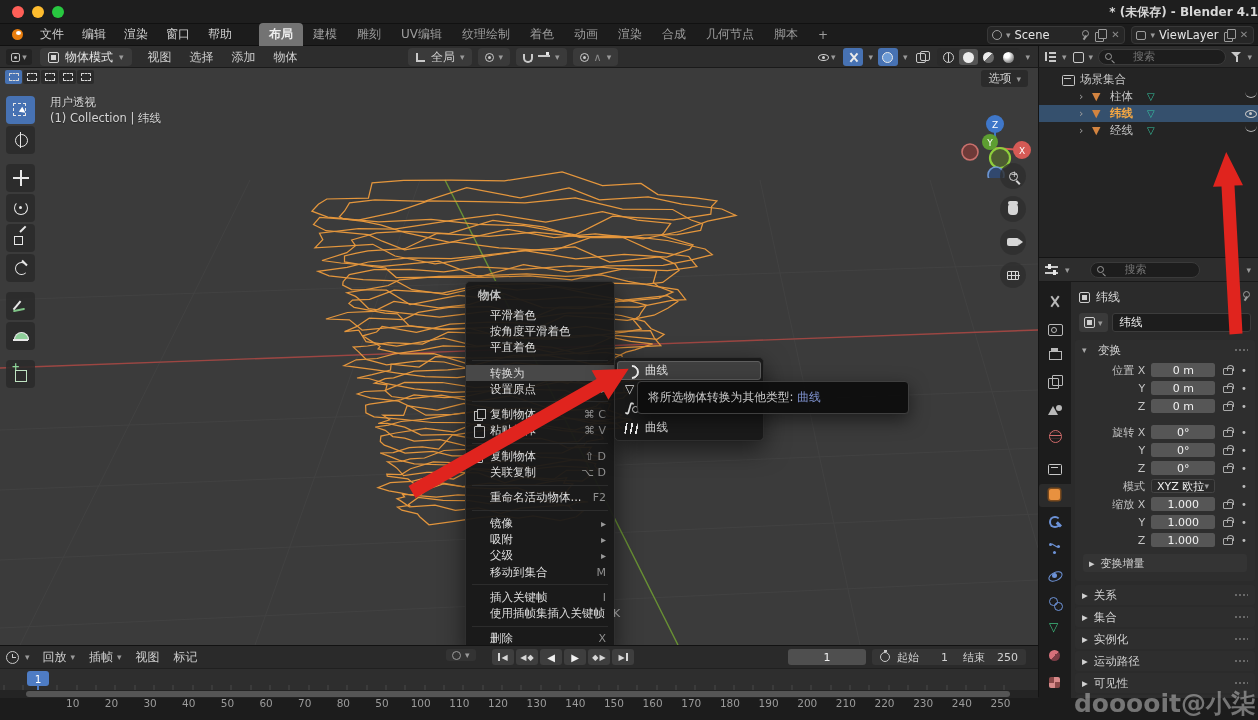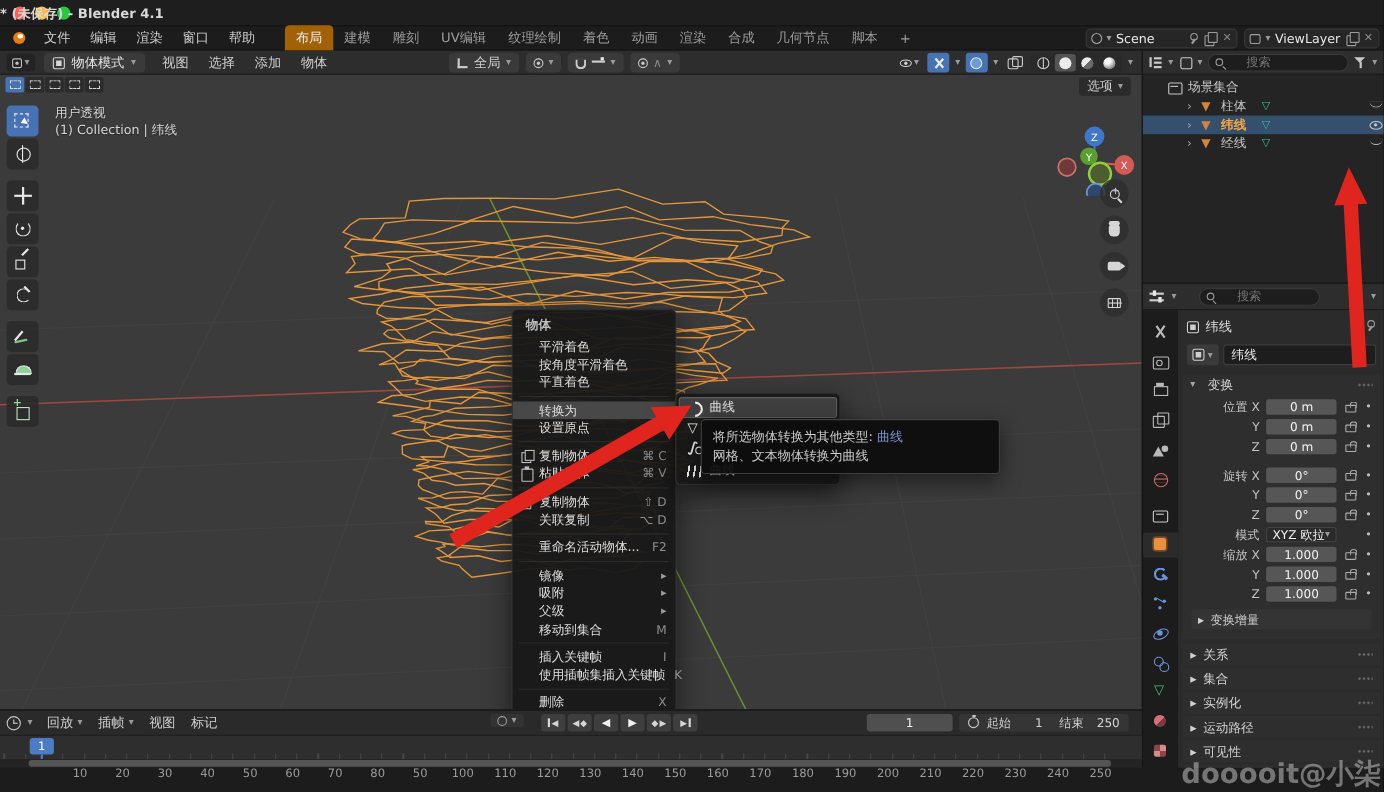--- a/index.html
+++ b/index.html
@@ -4,31 +4,31 @@
 <style>
   * { margin:0; padding:0; box-sizing:border-box; }
   html,body { width:1258px; height:720px; overflow:hidden; background:#000; }
   body { font-family:"DejaVu Sans","Liberation Sans",sans-serif; font-size:12px; color:#cfcfcf; }
   #app { position:relative; width:1258px; height:720px; background:#1c1c1c; overflow:hidden; }
 
   
   .titlebar { position:absolute; left:0; top:0; width:1258px; height:24px; background:#1e1e1e; border-bottom:1px solid #111; }
   .tl { position:absolute; top:6px; width:12px; height:12px; border-radius:50%; }
   .tl.red{ left:12px; background:#ff5f57; } .tl.yel{ left:32px; background:#febc2e; } .tl.grn{ left:52px; background:#28c840; }
-  .titlebar .title { position:absolute; left:0; right:0; top:4px; text-align:left; font-weight:bold; font-size:12px; color:#d8d8d8; }
+  .titlebar .title { position:absolute; left:0; right:0; top:4px; text-align:right; font-weight:bold; font-size:12px; color:#d8d8d8; }
 
   
   .topbar { position:absolute; left:0; top:24px; width:1258px; height:22px; background:#1c1c1c; border-bottom:1px solid #101010; display:flex; align-items:center; }
   .blogo { width:15px; height:12px; margin:0 8px 0 8px; position:relative; }
   .blogo::before{ content:""; position:absolute; right:0; top:0; width:11px; height:11px; border-radius:50%; background:#e87d0d; }
   .blogo::after{ content:""; position:absolute; right:2px; top:2px; width:5px; height:4px; border-radius:50%; background:#fff; }
   .menu-item { padding:2px 9px; color:#cdcdcd; font-size:12px; border-radius:3px; }
   .ws-tabs { display:flex; align-items:center; margin-left:18px; }
   .ws-tab { padding:3px 10px; color:#9d9d9d; font-size:12px; border-radius:4px 4px 0 0; white-space:nowrap; }
-  .ws-tab.active { background:#a16207; color:#eeeeee; }
+  .ws-tab.active { background:#737373; color:#eeeeee;font-weight:bold; }
   .tb-right { position:absolute; right:4px; top:2px; display:flex; gap:6px; }
   .id-widget { display:flex; align-items:center; background:#262626; border:1px solid #383838; border-radius:4px; height:18px; padding:0 4px; gap:4px; }
   .id-widget .wtxt { color:#e6e6e6; font-size:11.5px; min-width:60px; }
   .mini-ic { width:12px; height:12px; position:relative; opacity:.8; }
   .ic-pin::before{ content:""; position:absolute; left:4px; top:1px; width:5px; height:5px; border-radius:50%; border:1.4px solid #b9b9b9; }
   .ic-pin::after{ content:""; position:absolute; left:6px; top:6px; width:1.6px; height:5px; background:#b9b9b9; transform:rotate(35deg); }
   .ic-copy::before{ content:""; position:absolute; left:1px; top:3px; width:7px; height:8px; border:1.2px solid #b9b9b9; border-radius:1px; }
   .ic-copy::after{ content:""; position:absolute; left:4px; top:0px; width:7px; height:8px; border:1.2px solid #b9b9b9; border-radius:1px; background:#262626; }
   .ic-x { color:#8b8b8b; font-size:10px; line-height:12px; text-align:center; width:10px; }
   .chev { color:#9a9a9a; font-size:9px; }
@@ -788,21 +788,20 @@
         <div class="sm-item">
           <span class="sm-ico smi-curves"></span>
           <span>曲线</span>
         </div>
       </div>
 
     <div class="tooltip" style="left:637px;top:313px">
       <div>
         <span>将所选物体转换为其他类型: </span><span class="tv">曲线</span>
       </div>
-      <div>网格、文本物体转换为曲线</div>
     </div>
   </div>
 
   <div class="outliner">
 
       <div class="ol-row lv0">
         <span class="ol-exp"></span>
         <span class="ol-ico ic-scenebox"></span>
         <span class="ol-label">场景集合</span>
 

